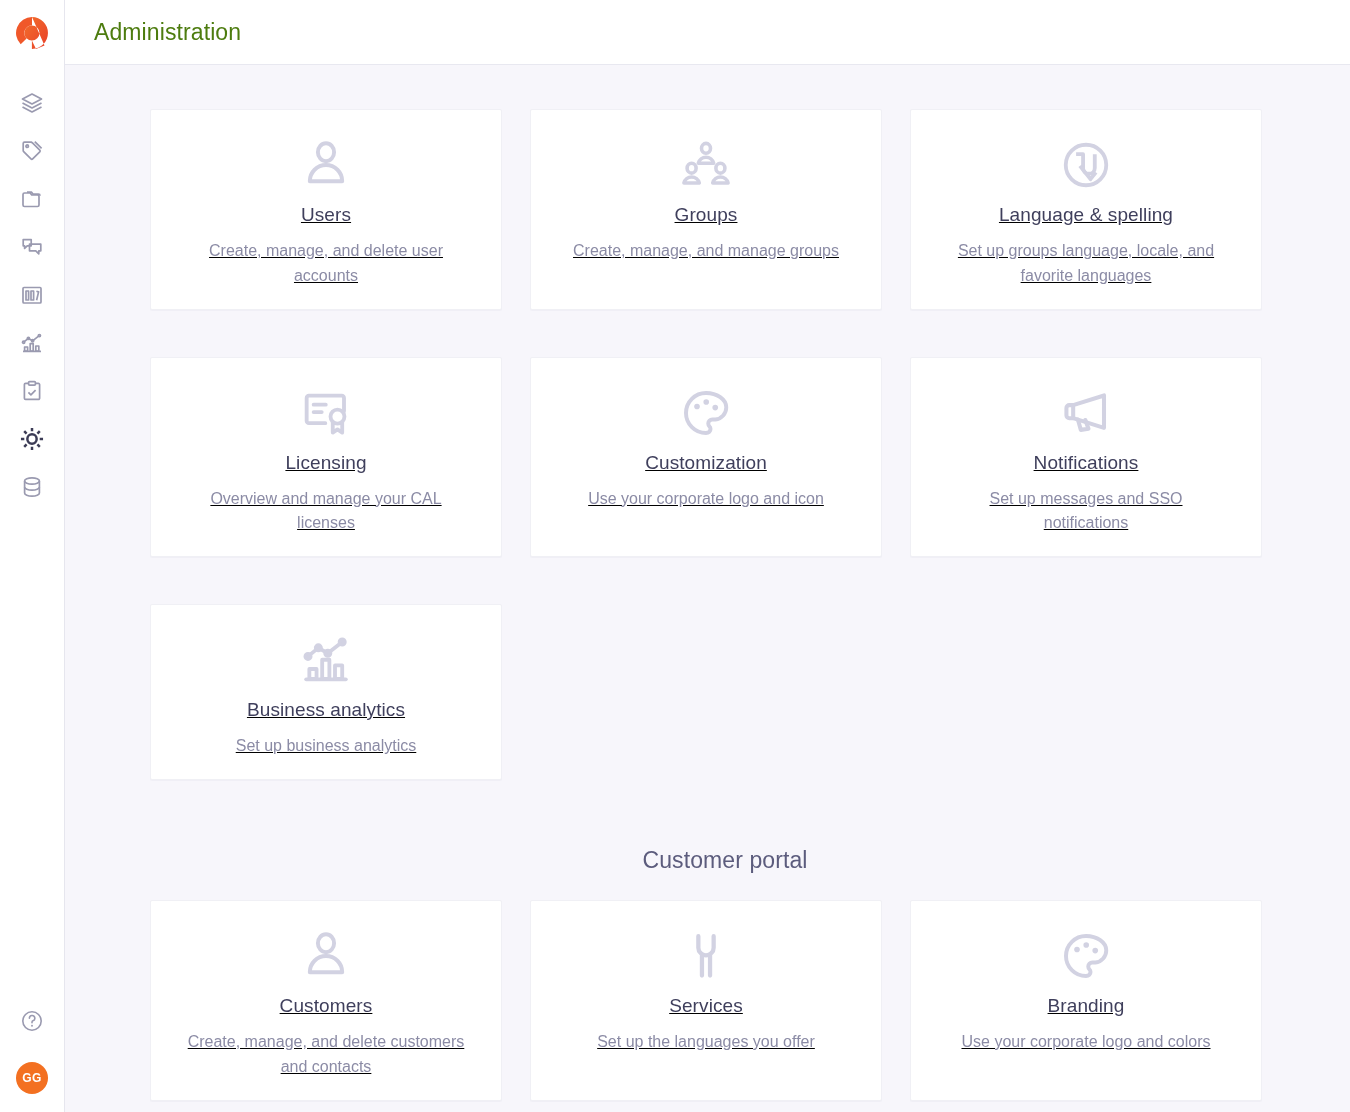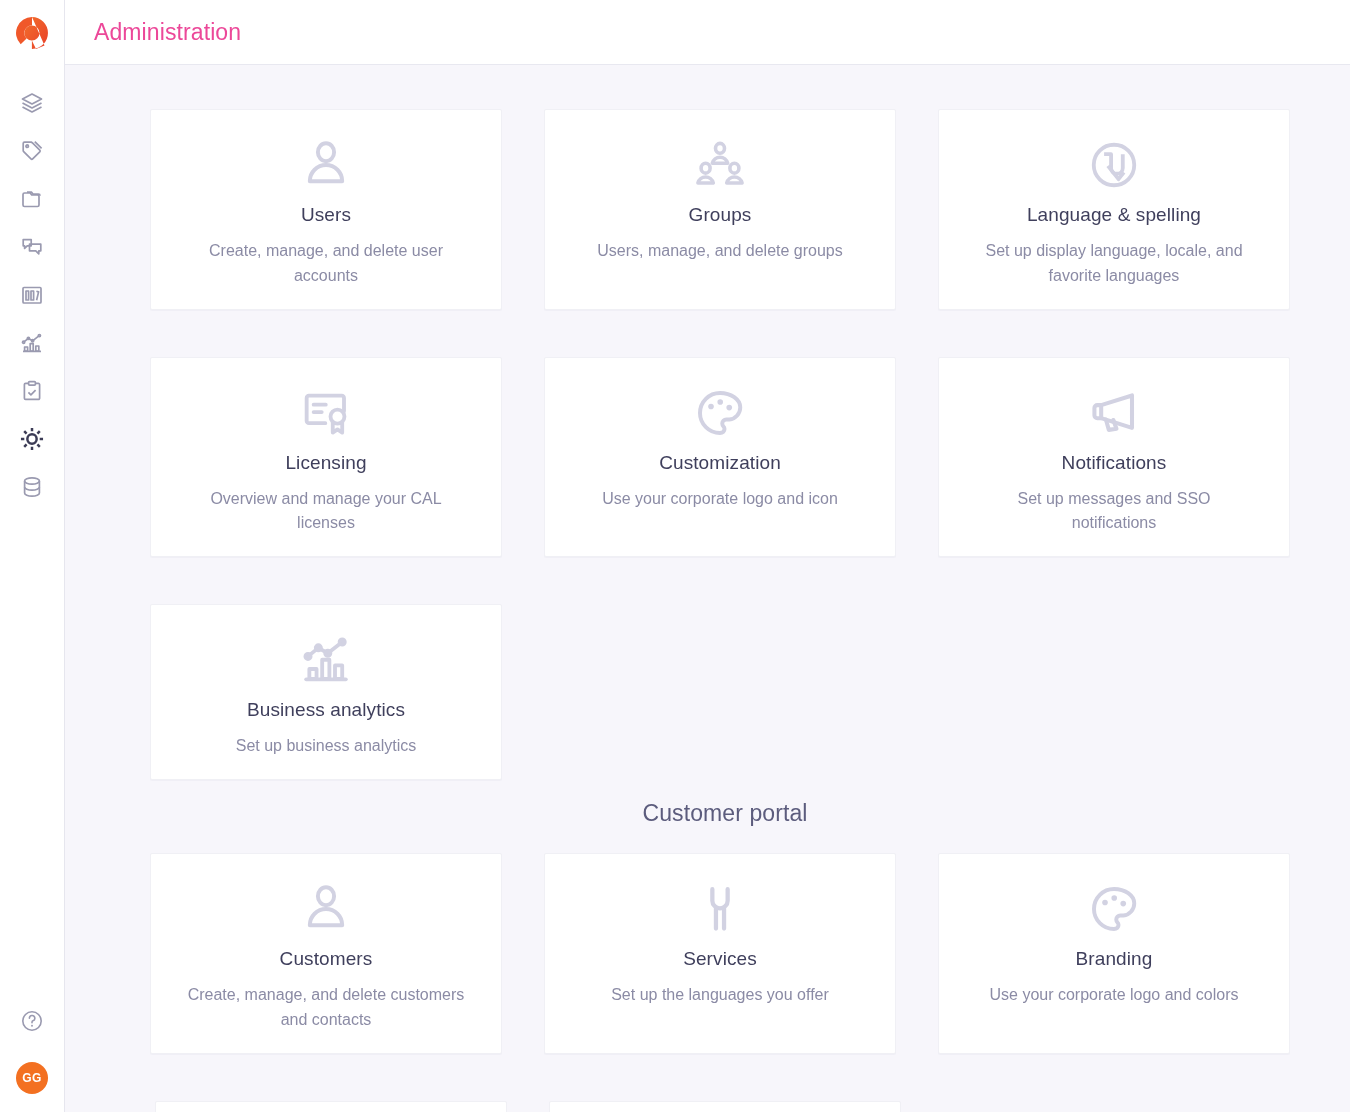--- a/index.html
+++ b/index.html
@@ -95,35 +95,36 @@
     height: 65px;
     min-height: 65px;
     background: #ffffff;
     border-bottom: 1px solid #e8e8f0;
     display: flex;
     align-items: center;
     padding-left: 29px;
   }
   .page-title {
     font-size: 23px;
-    color: #ec4899;
+    color: #4d7c0f;
     font-weight: normal;
     letter-spacing: .1px;
   }
 
   .content {
     flex: 1;
     padding: 44px 50px 0 85px;
     overflow: hidden;
   }
   .grid {
     display: grid;
     grid-template-columns: repeat(3, 352px);
-    gap: 47px 42px;
+    gap: 47px 28px;
     justify-content: start;
+    text-decoration: underline;
   }
   .grid.centered { justify-content: center; }
 
   .card {
     background: #ffffff;
     border: 1px solid #f0f0f5;
     border-radius: 2px;
     padding: 26px 16px 20px 16px;
     min-height: 160px;
     display: flex;
@@ -154,21 +155,21 @@
     text-align: center;
     line-height: 1.55;
     max-width: 280px;
   }
 
   .section-heading {
     text-align: center;
     font-size: 23px;
     color: #5c5c7d;
     font-weight: normal;
-    margin: 20px 0 26px 0;
+    margin: 67px 0 26px 0;
     letter-spacing: .1px;
   }
 </style>
 </head>
 <body>
 
 <div id="app">
 
   <div class="sidebar">
 
@@ -300,32 +301,32 @@
                 <svg width="54" height="54" viewBox="0 0 24 24" fill="none" stroke="currentColor" stroke-width="1.6" stroke-linecap="round" stroke-linejoin="round">
                   <ellipse cx="12" cy="4.6" rx="2" ry="2.2"></ellipse>
                   <path d="M8.6 11.2a3.5 3.5 0 0 1 6.8 0z"></path>
                   <ellipse cx="5.6" cy="13.4" rx="2" ry="2.2"></ellipse>
                   <path d="M2.2 20a3.5 3.5 0 0 1 6.8 0z"></path>
                   <ellipse cx="18.4" cy="13.4" rx="2" ry="2.2"></ellipse>
                   <path d="M15 20a3.5 3.5 0 0 1 6.8 0z"></path>
                 </svg>
               </div>
               <div class="card-title">Groups</div>
-              <div class="card-desc">Users, manage, and delete groups</div>
+              <div class="card-desc">Create, manage, and manage groups</div>
             </div>
             <div class="card">
               <div class="card-icon">
                 <svg width="54" height="54" viewBox="0 0 24 24" fill="none" stroke="currentColor" stroke-width="1.7" stroke-linejoin="round">
                   <circle cx="12" cy="12" r="9"></circle>
                   <path d="M7.6 7.2h3.1v6.1a2.6 2.6 0 0 0 5.2 0V7.2"></path>
                   <path d="M9.3 12.4 14 18.3l2.4-3"></path>
                 </svg>
               </div>
               <div class="card-title">Language &amp; spelling</div>
-              <div class="card-desc">Set up display language, locale, and favorite languages</div>
+              <div class="card-desc">Set up groups language, locale, and favorite languages</div>
             </div>
             <div class="card">
               <div class="card-icon">
                 <svg width="54" height="54" viewBox="0 0 24 24" fill="none" stroke="currentColor" stroke-width="1.7" stroke-linecap="round" stroke-linejoin="round">
                   <path d="M20 11.2V5.3a1 1 0 0 0-1-1H4.4a1 1 0 0 0-1 1v10.2a1 1 0 0 0 1 1h7.3"></path>
                   <path d="M6.5 8.3h5.4M6.5 11.6h3.6"></path>
                   <circle cx="17.1" cy="13.6" r="3.1"></circle>
                   <path d="M15 16.1v4.6l2.1-1.4 2.1 1.4v-4.6"></path>
                 </svg>
               </div>

